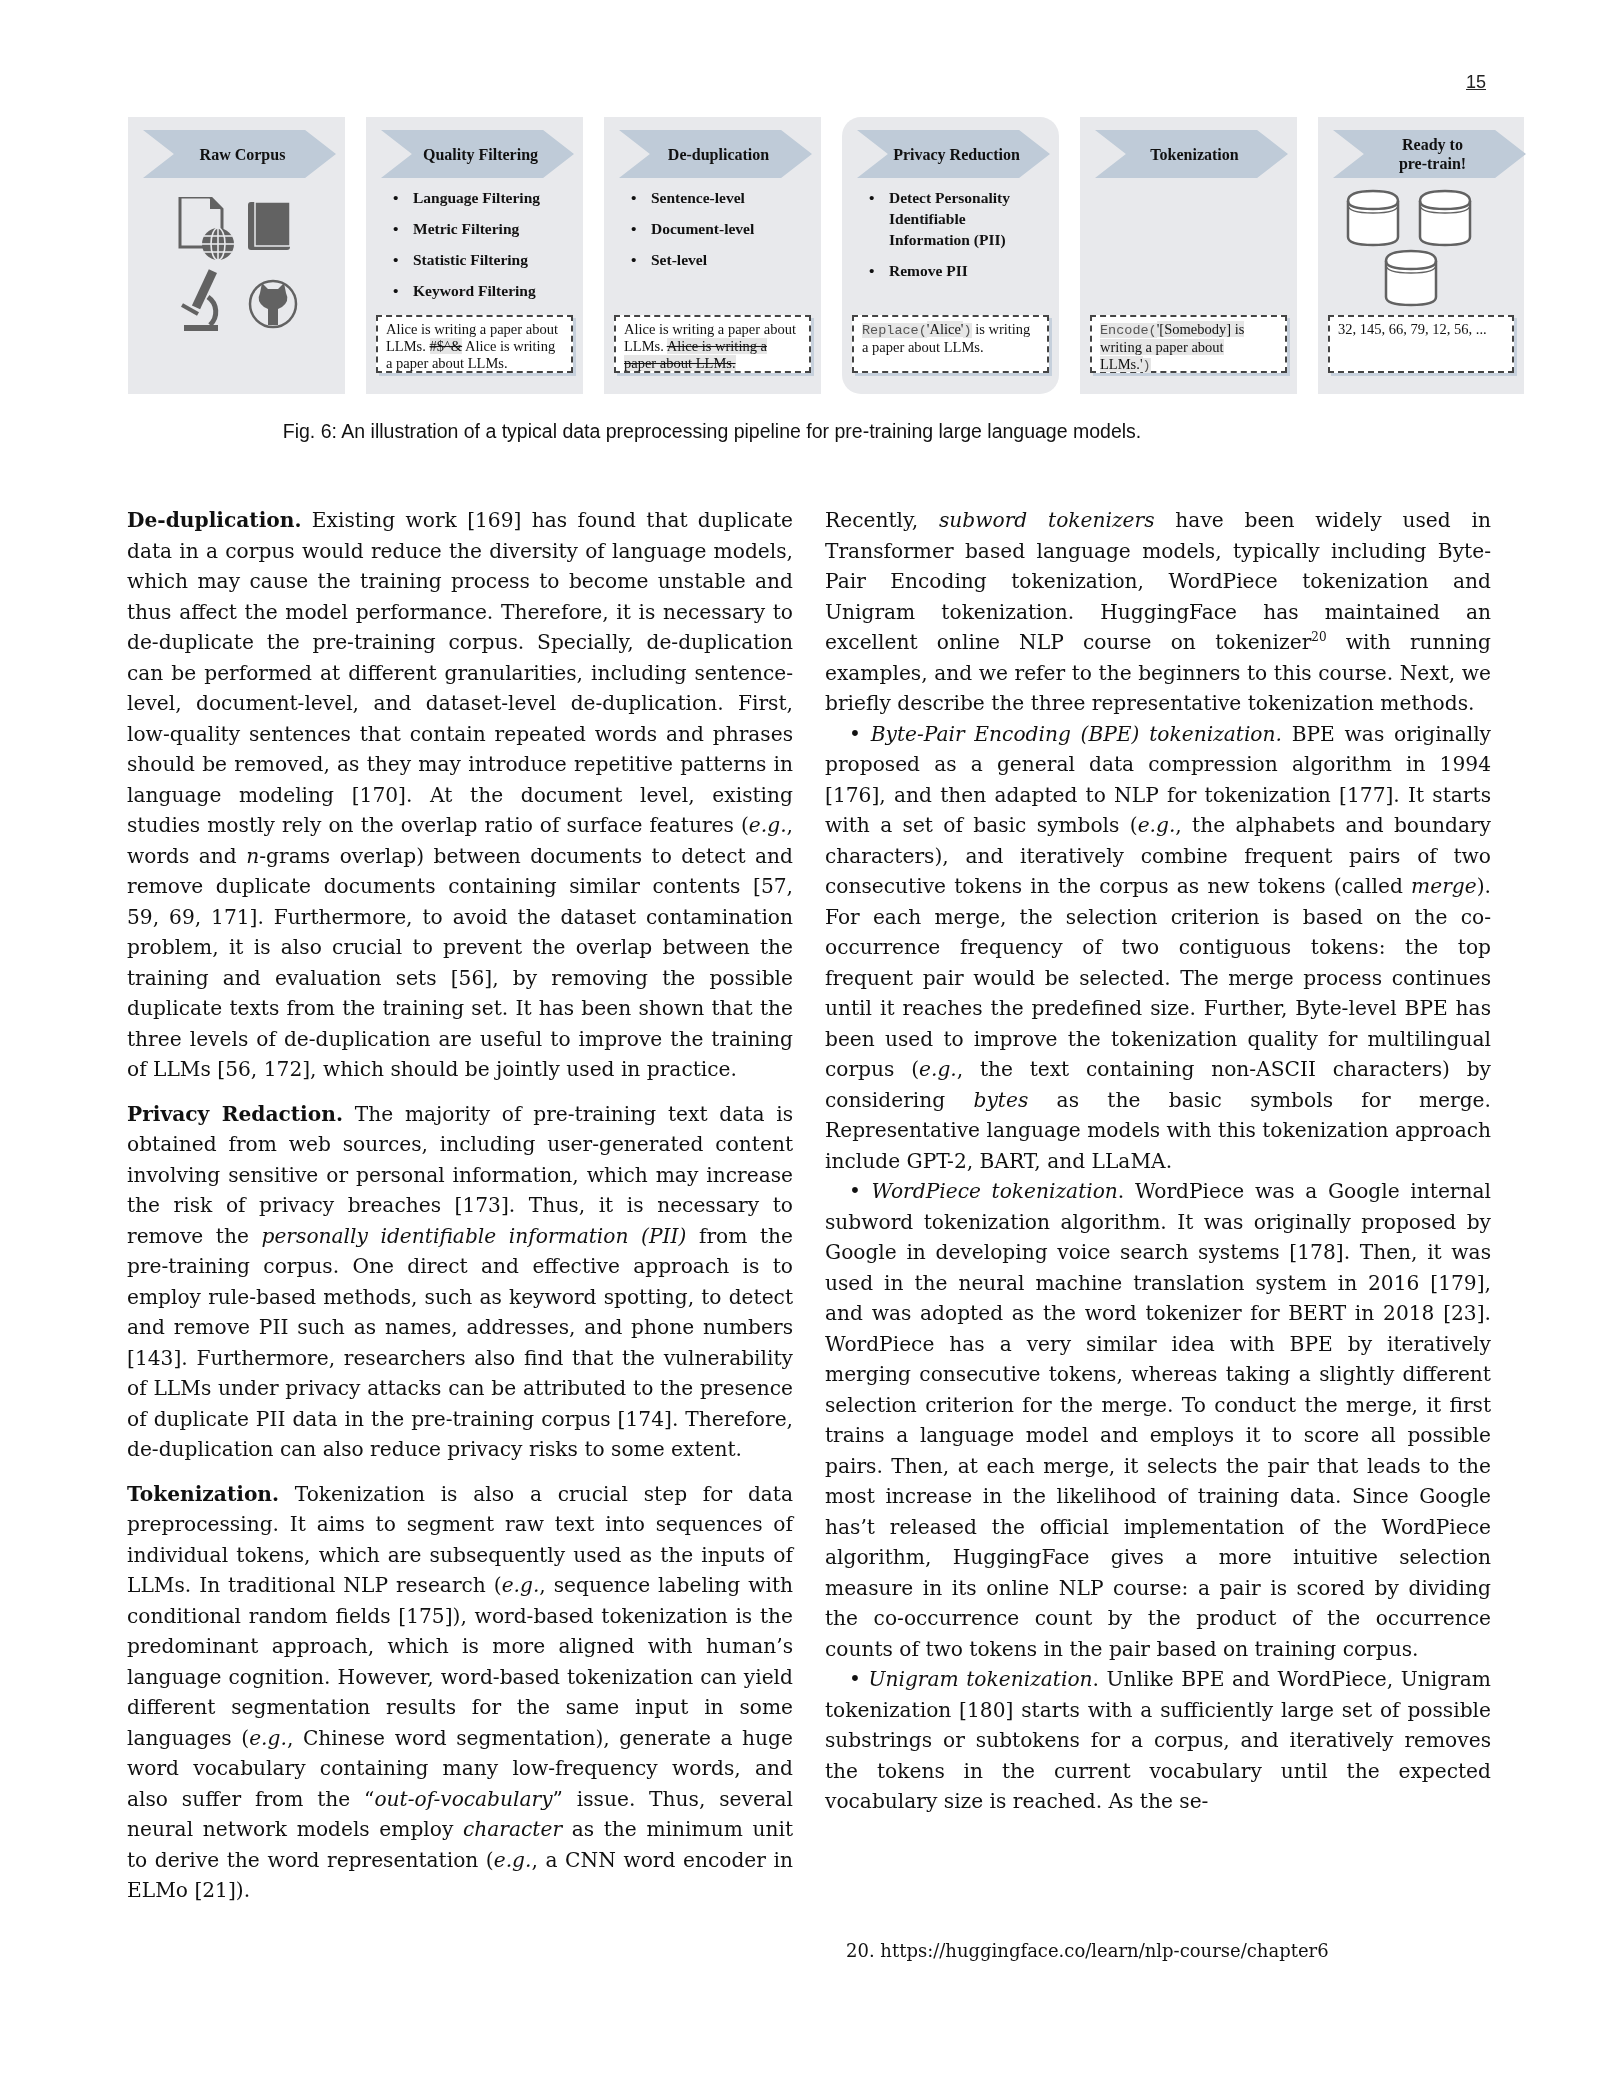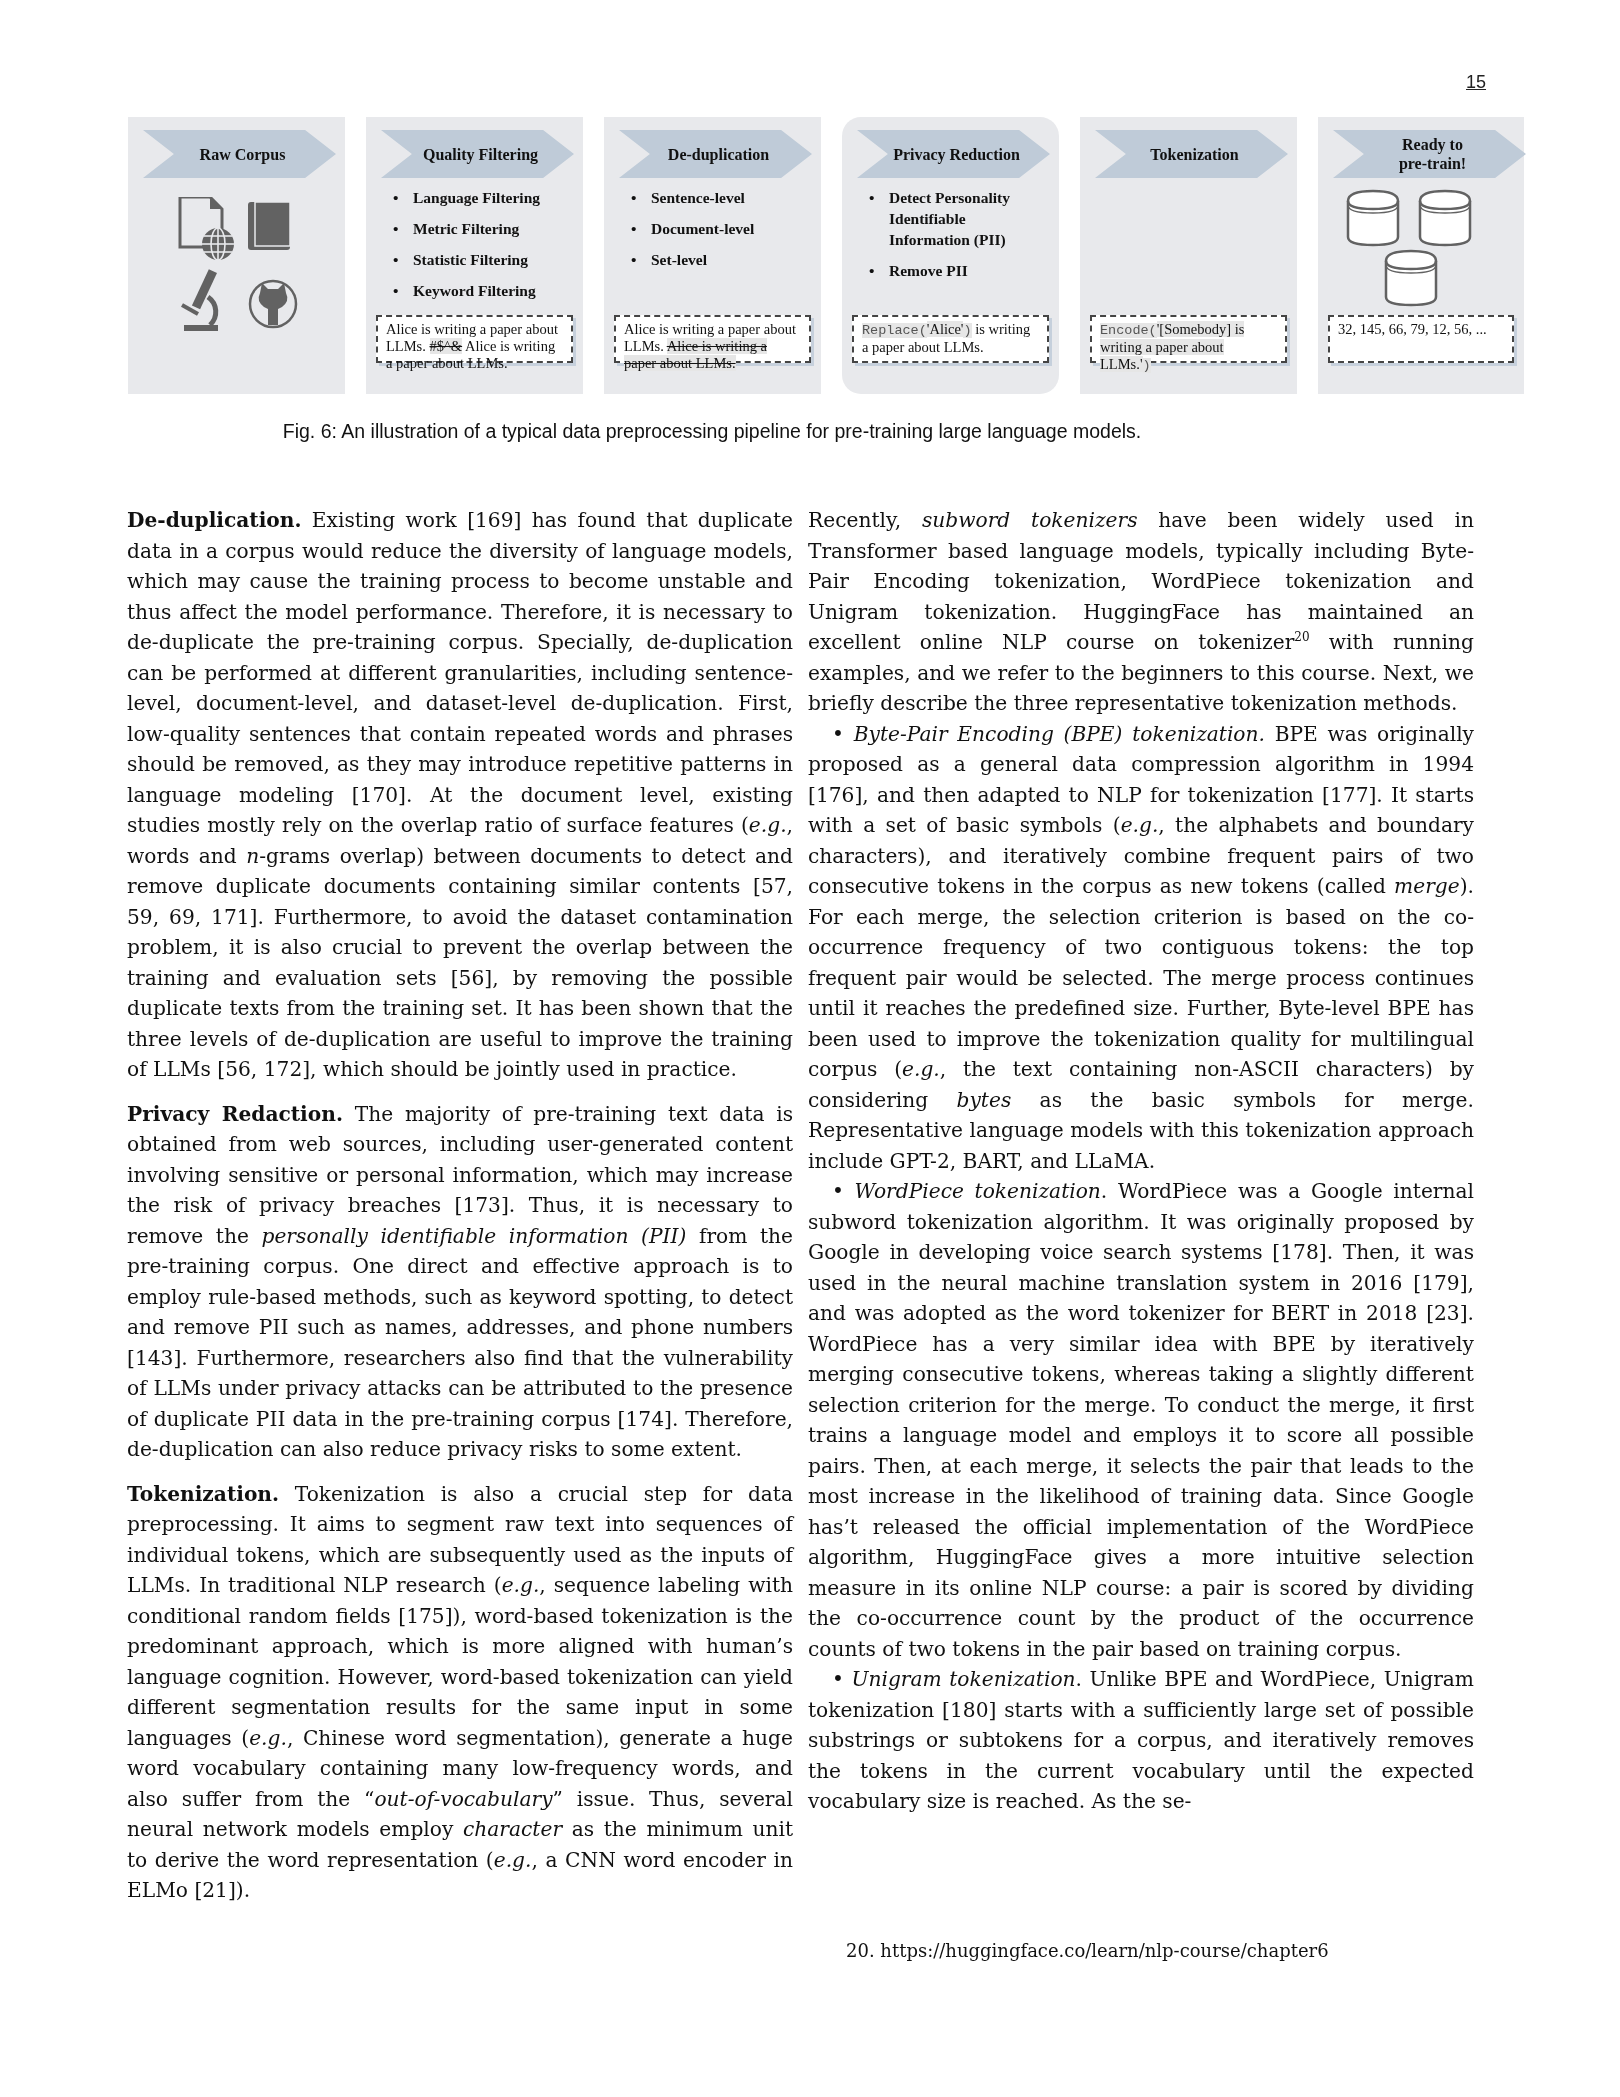--- a/index.html
+++ b/index.html
@@ -13,31 +13,31 @@
   .stage.s2 { width:217px; }
   .stage.s3 { width:217px;border-radius:19px; }
   .stage.s4 { width:217px; }
   .stage.s5 { width:206px; }
   .chev { position:absolute; top:13px; left:15px; width:193px; height:48px; background:#bfcbd8;
           clip-path:polygon(0 0, 84% 0, 100% 50%, 84% 100%, 0 100%, 16% 50%); display:flex; align-items:center; justify-content:center; }
   .chev span { font-family:"Liberation Serif", serif; font-weight:bold; font-size:16px; text-align:center; line-height:19px; color:#111; padding-left:6px; }
   .bullets { position:absolute; top:70px; left:25px; right:16px; margin:0; padding:0; list-style:none; font-family:"Liberation Serif", serif; font-weight:bold; font-size:15.5px; color:#111; }
   .bullets li { position:relative; padding-left:22px; margin-bottom:10px; line-height:21px; }
   .bullets li::before { content:"•"; position:absolute; left:2px; top:0; }
-  .example { position:absolute; left:10px; right:10px; top:198px; height:48px; background:#fff; border:2px dashed #444; box-shadow:3px 3px 0 #c6d0dc;
+  .example { position:absolute; left:10px; right:10px; top:198px; height:58px; background:#fff; border:2px dashed #444; box-shadow:3px 3px 0 #c6d0dc;
              font-family:"Liberation Serif", serif; font-size:14.5px; line-height:17px; padding:4px 8px; box-sizing:border-box; color:#111; }
   .hl { background:#e6e6e6; }
   .strike { text-decoration:line-through; background:#e6e6e6; }
   .mono { font-family:"Liberation Mono", monospace; color:#555; background:#e6e6e6; font-size:13.5px; }
   .icons { position:absolute; top:80px; left:40px; width:150px; height:140px; }
   .dbs { position:absolute; top:72px; left:20px; width:180px; height:120px; }
   .caption { position:absolute; top:420px; left:0; width:1424px; text-align:center; font-family:Liberation Sans, sans-serif; font-size:19.5px; color:#111; }
   .col { position:absolute; top:505px; width:666px; font-size:20.2px; line-height:30.5px; text-align:justify; hyphens:manual; }
   .col.left { left:127px; }
-  .col.right { left:808px; }
+  .col.right { left:825px; }
   .col p { margin:0; }
   .col p.gap { margin-top:14px; }
   .col p.indent { text-indent:24px; }
   .col b { font-weight:bold; }
   .col sup { font-size:12px; line-height:0; }
   .footnote { position:absolute; top:1940px; left:846px; font-size:18px; color:#111; }
 </style>
 </head>
 <body>
 

